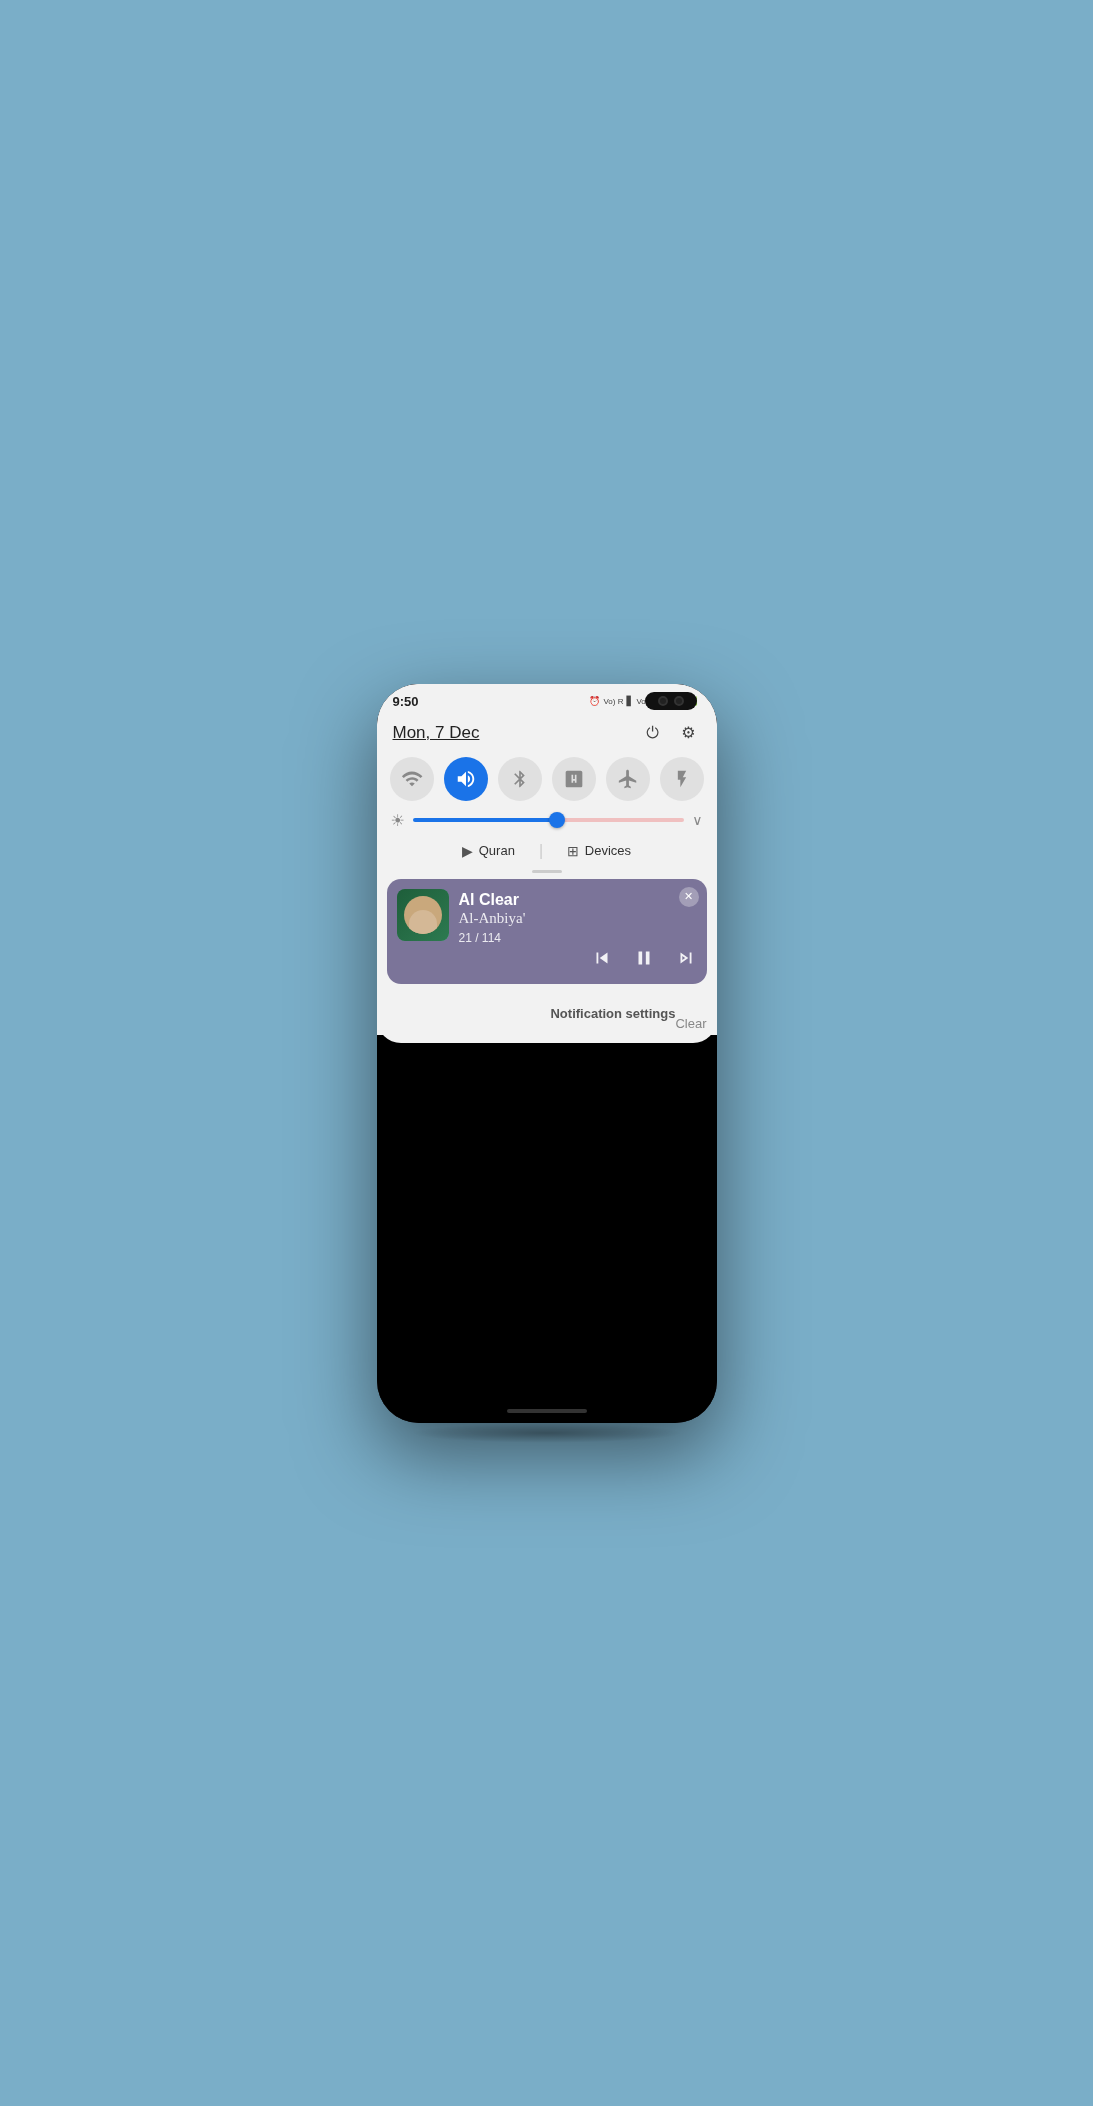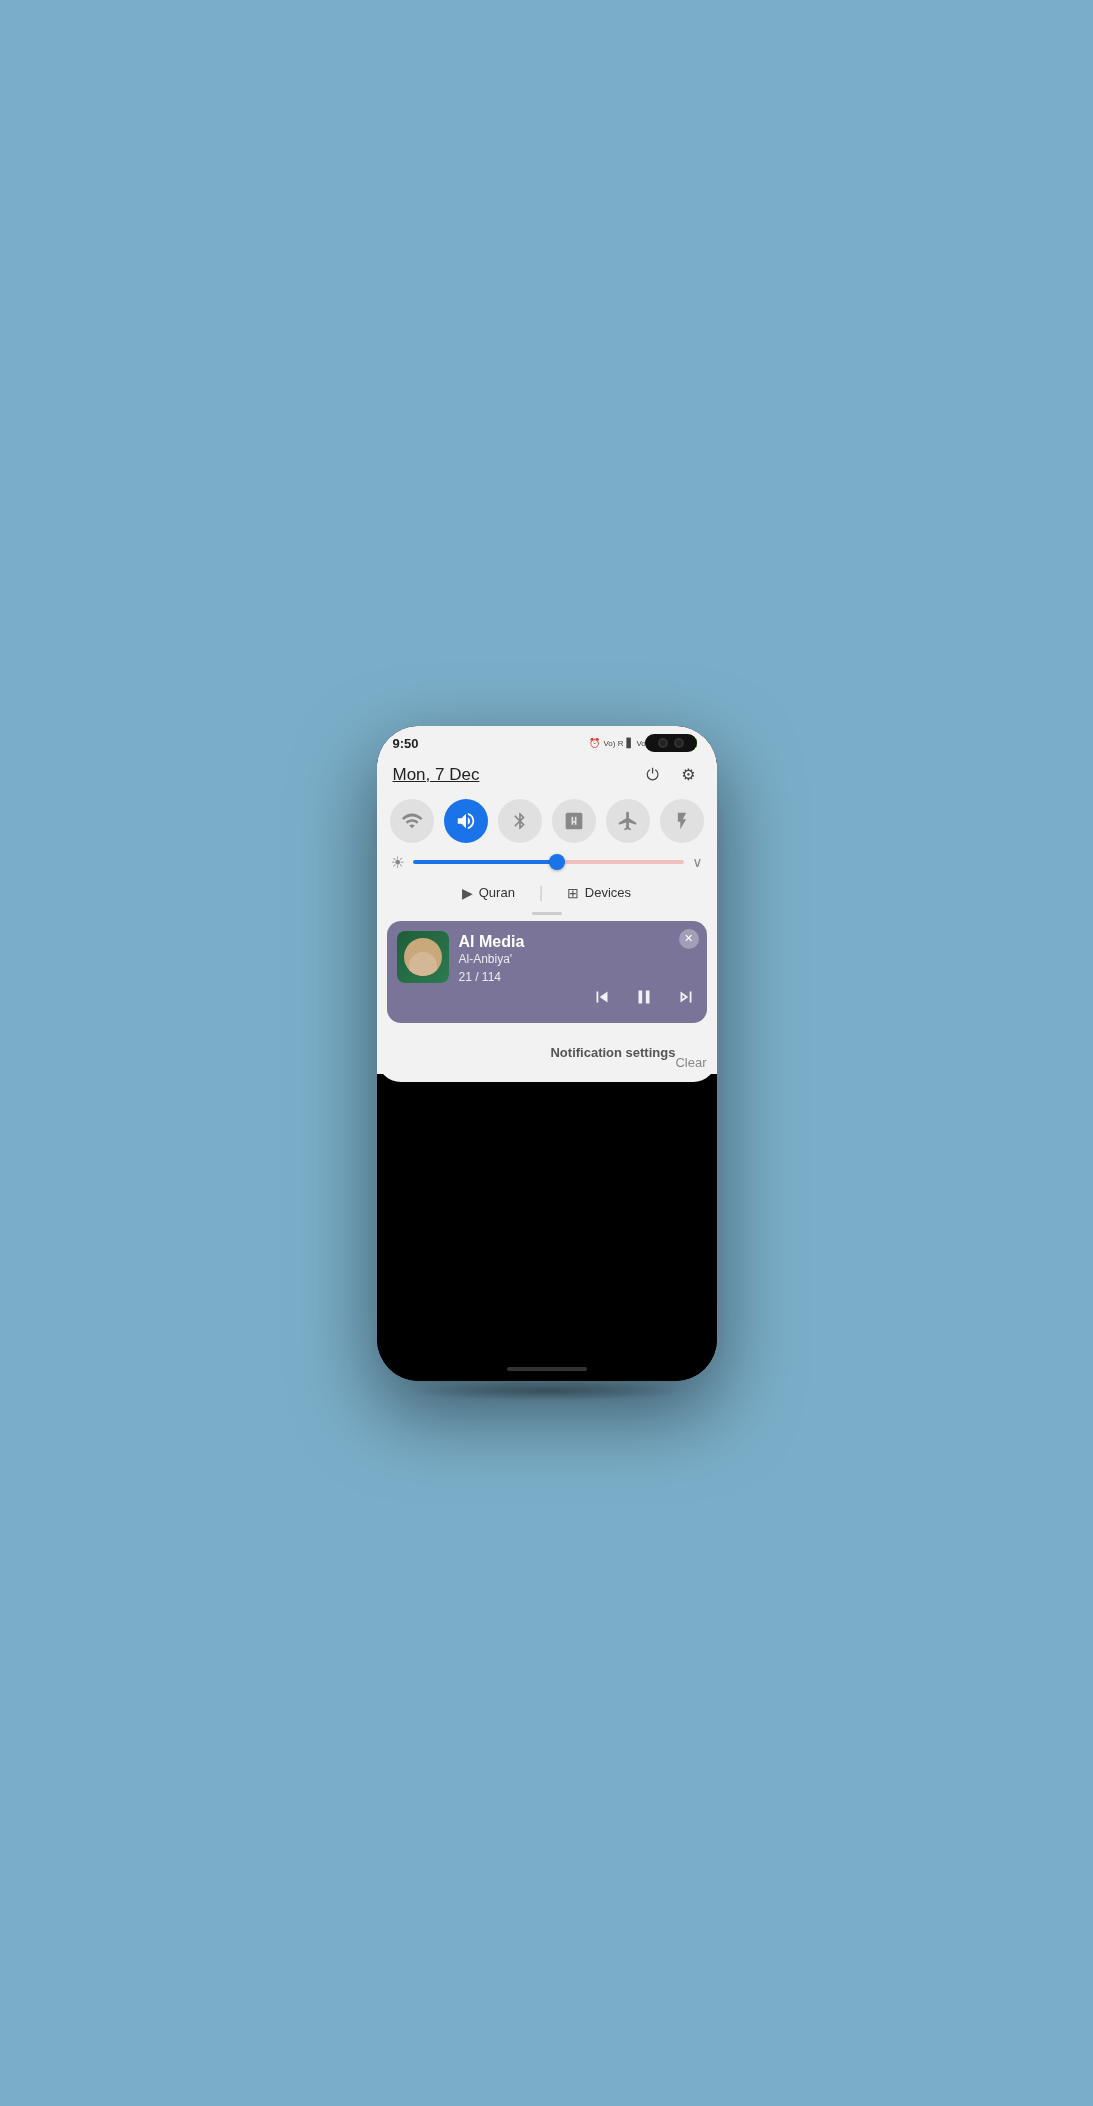--- a/index.html
+++ b/index.html
@@ -8,21 +8,21 @@
       background: #7aaec8;
       display: flex;
       justify-content: center;
       align-items: center;
       min-height: 100vh;
       font-family: 'Segoe UI', Arial, sans-serif;
     }
 
     .phone-outer {
       width: 340px;
-      height: 655px;
+      height: 739px;
       background: #0f172a;
       border-radius: 42px;
       position: relative;
       box-shadow: 0 30px 80px rgba(0,0,0,0.5), inset 0 0 0 2px #333;
       overflow: hidden;
     }
 
     .phone-screen {
       position: absolute;
       top: 0;
@@ -280,23 +280,24 @@
       padding-top: 2px;
     }
 
     .notif-title {
       font-size: 16px;
       font-weight: 600;
       color: white;
     }
 
     .notif-subtitle {
-      font-size: 12px;
+      font-size: 15px;
       color: rgba(255,255,255,0.85);
       margin-top: 1px;
+      font-family: Liberation Serif, serif;
     }
 
     .notif-progress {
       font-size: 12px;
       color: rgba(255,255,255,0.85);
       margin-top: 4px;
     }
 
     .notif-controls {
       display: flex;
@@ -470,21 +471,21 @@
           <div class="notif-top">
             <div class="notif-thumb">
 
               <div style="position:absolute;top:0;left:0;right:0;bottom:0;background:linear-gradient(135deg,#1e5e3a,#2d7a50);border-radius:8px;"></div>
               <div style="position:relative;width:38px;height:38px;border-radius:50%;background:#c9a87c;overflow:hidden;display:flex;align-items:flex-end;justify-content:center;">
 
                 <div style="width:28px;height:28px;background:#d4b896;border-radius:50% 50% 0 0;margin-bottom:-4px;"></div>
               </div>
             </div>
             <div class="notif-info">
-              <div class="notif-title">Al Media</div>
+              <div class="notif-title">Al Clear</div>
               <div class="notif-subtitle">Al-Anbiya'</div>
               <div class="notif-progress">21  /  114</div>
             </div>
           </div>
           <div class="notif-controls">
             <button class="notif-ctrl-btn" style="background:none;border:none;cursor:pointer;">
               <svg width="22" height="22" viewBox="0 0 24 24" fill="white">
                 <path d="M6 6h2v12H6zm3.5 6l8.5 6V6z"></path>
               </svg>
             </button>

